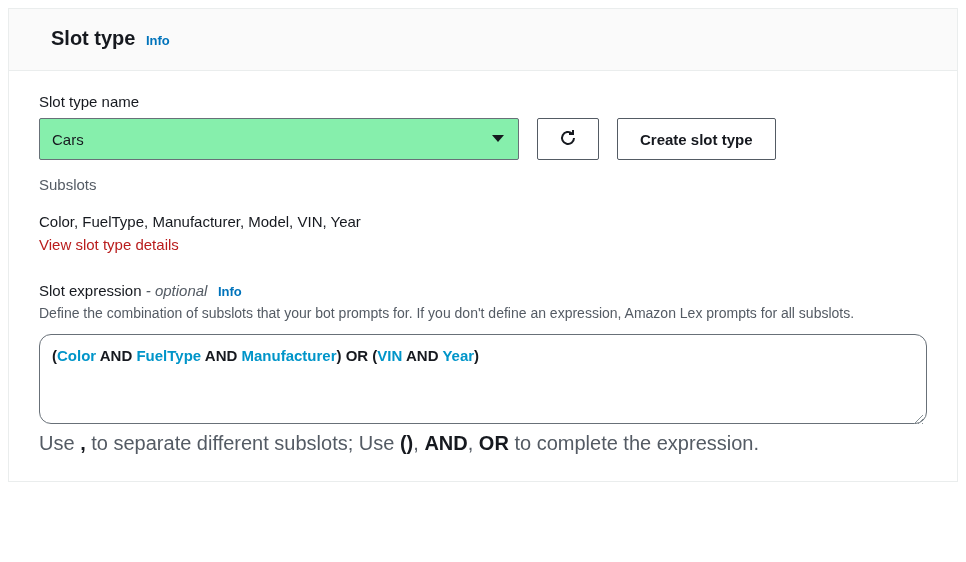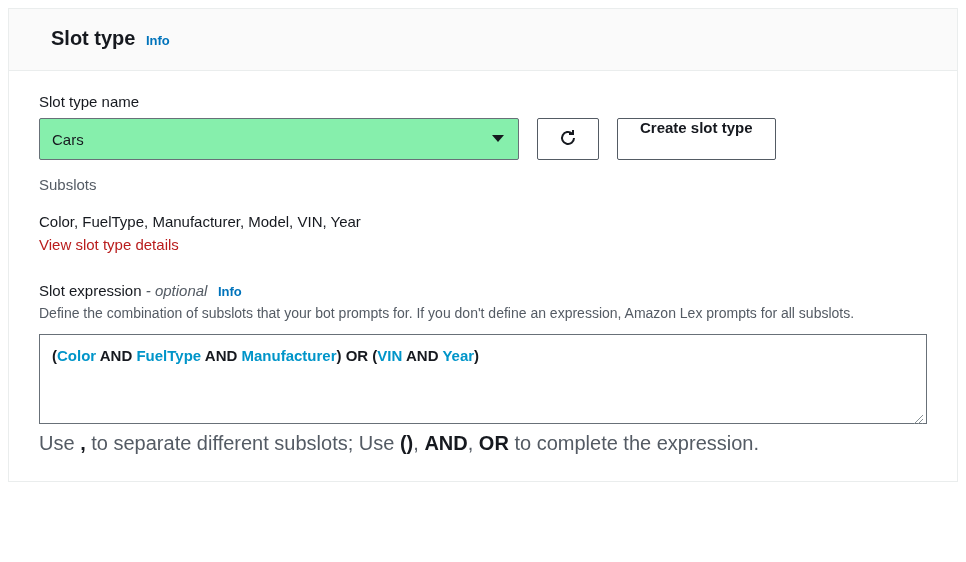--- a/index.html
+++ b/index.html
@@ -90,21 +90,21 @@
       height: 42px;
       padding: 0 22px;
       border: 1px solid #545b64;
       border-radius: 2px;
       background: #ffffff;
       font-size: 15px;
       font-weight: 700;
       color: #16191f;
       cursor: pointer;
       display: flex;
-      align-items: flex-start;
+      align-items: center;
     }
     .subsection-label {
       font-size: 15px;
       color: #545b64;
     }
     .subslots-list {
       font-size: 15px;
       color: #16191f;
       margin-top: 20px;
     }
@@ -127,21 +127,21 @@
       color: #545b64;
     }
     .description {
       font-size: 14px;
       color: #545b64;
       margin-top: 4px;
       line-height: 1.4;
     }
     .expression-box {
       border: 1px solid #687078;
-      border-radius: 0;
+      border-radius: 12px;
       margin-top: 10px;
       padding: 10px 12px;
       min-height: 90px;
       position: relative;
       font-size: 15px;
       line-height: 1.5;
     }
     .expression-box .token-subslot {
       color: #0095c9;
       font-weight: 700;

